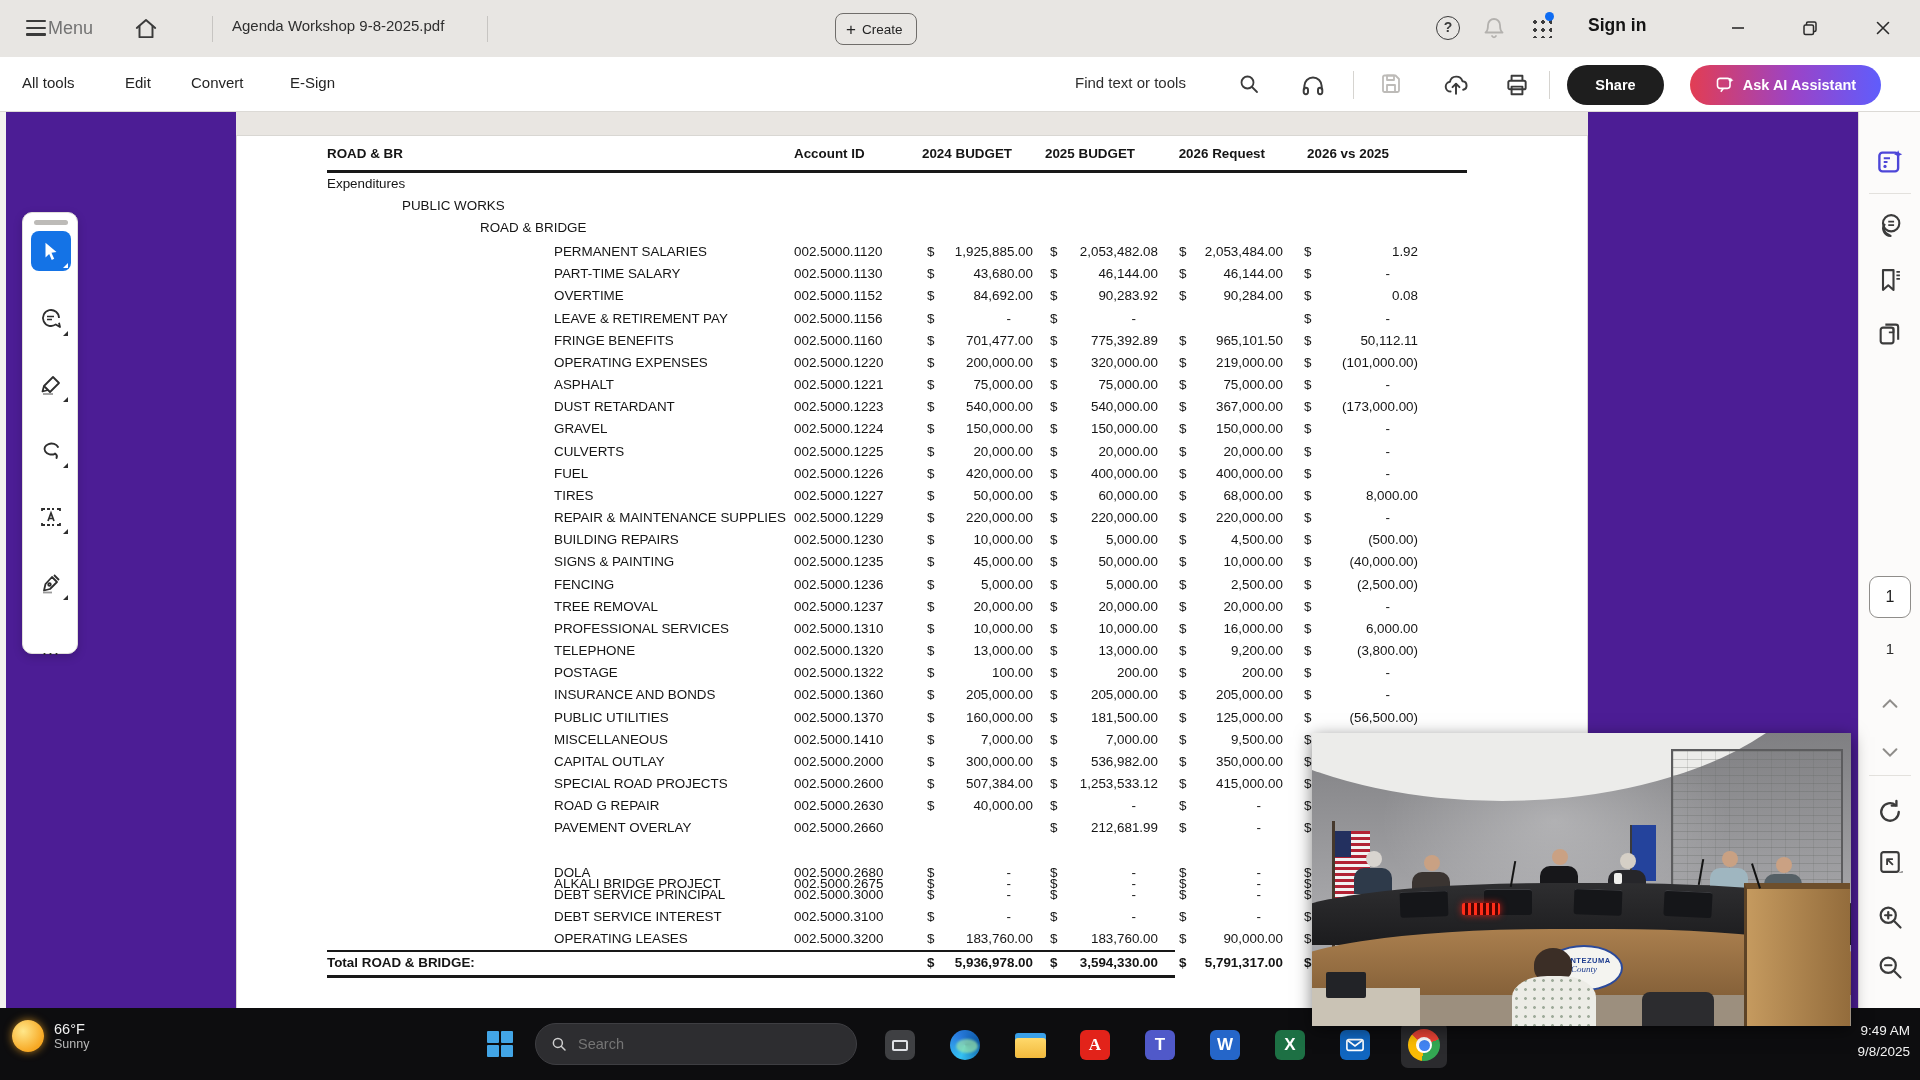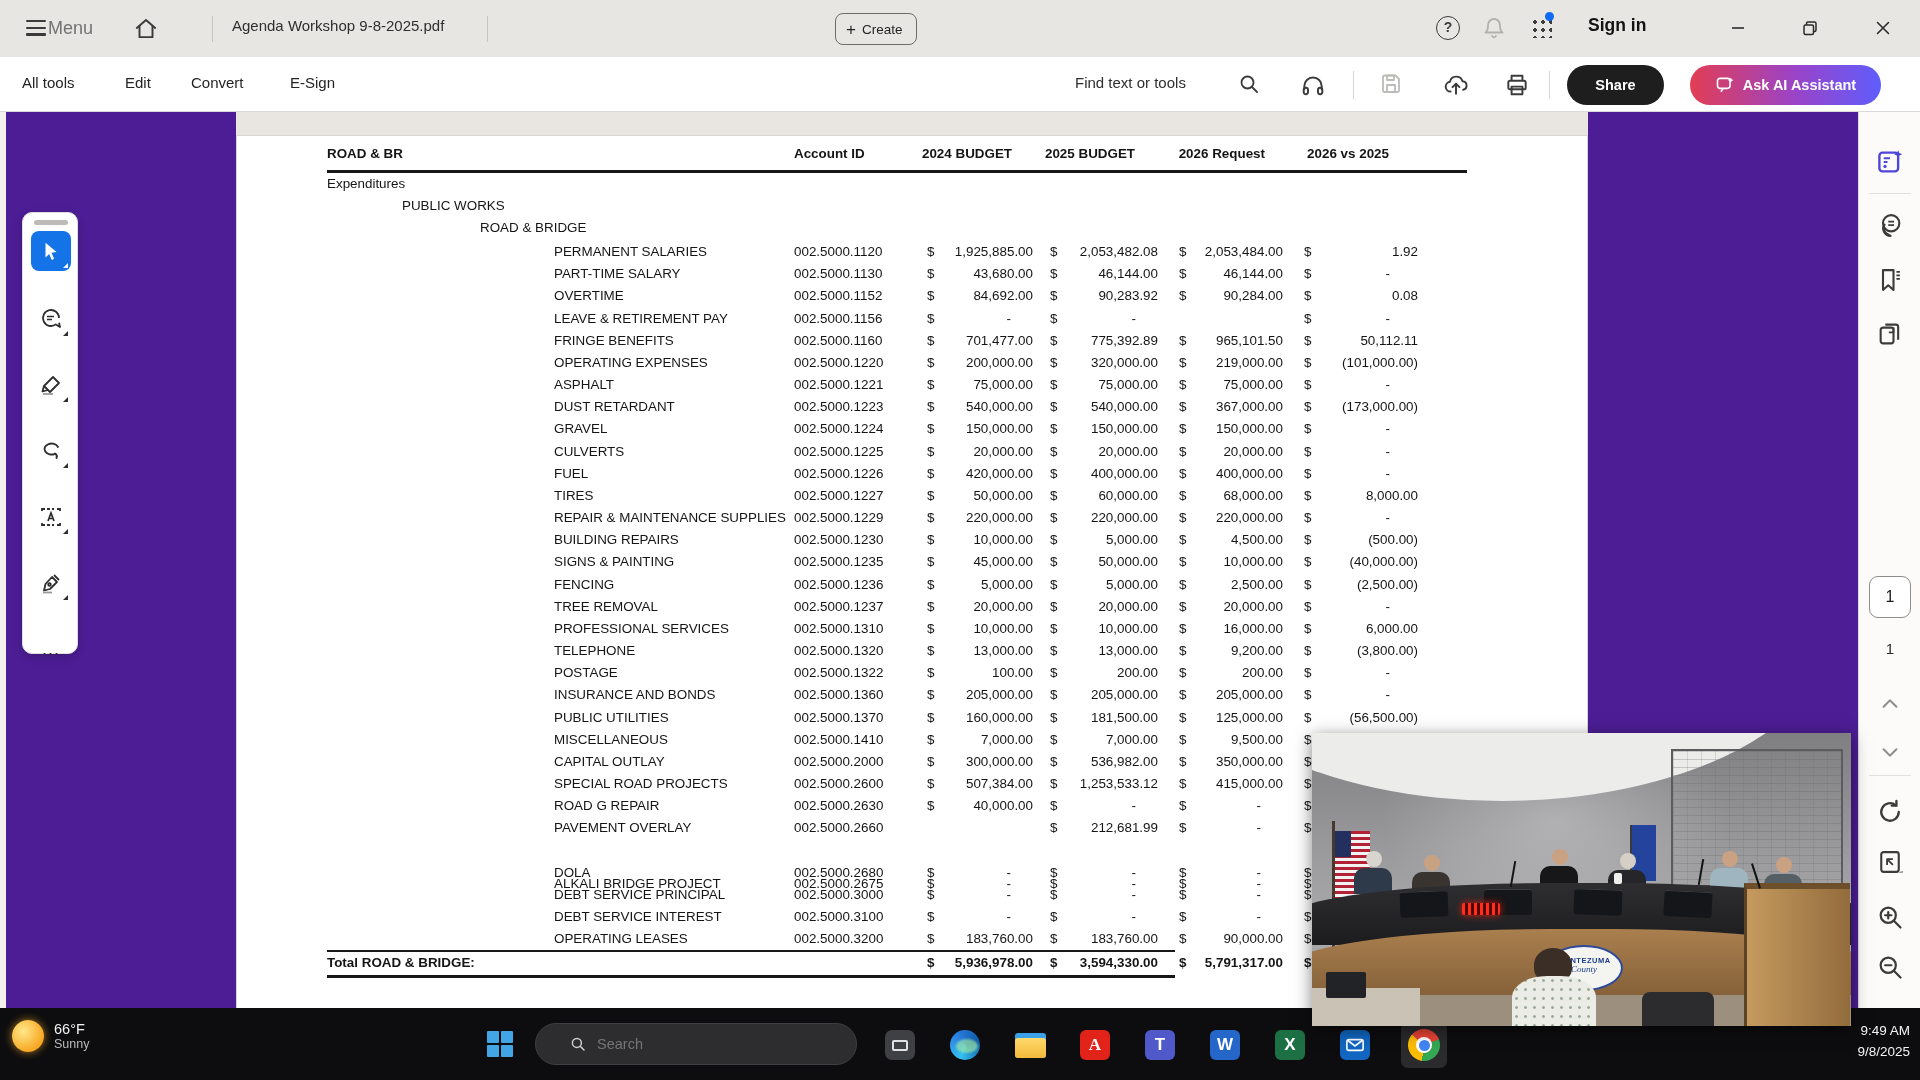--- a/index.html
+++ b/index.html
@@ -85,21 +85,21 @@
   
   #taskbar { position:absolute; left:0; top:1008px; width:1920px; height:72px; background:#0d0d0f; }
   #weather { position:absolute; left:12px; top:12px; display:flex; align-items:center; gap:10px; cursor:pointer;}
   #sun { width:32px; height:32px; border-radius:50%; background:radial-gradient(circle at 35% 35%, #ffe78a, #f7a823 70%); box-shadow:0 0 8px rgba(247,168,35,.7);}
   #weather .t1 { font-size:14.5px; color:#f2f2f2;}
   #weather .t2 { font-size:12.5px; color:#b9b9b9;}
   #start-btn { position:absolute; left:482px; top:18px; width:36px; height:36px; display:flex; align-items:center; justify-content:center; cursor:pointer;}
   .winlogo { width:26px; height:26px; display:grid; grid-template-columns:12px 12px; grid-template-rows:12px 12px; gap:2px;}
   .winlogo i { background:#42a5e6; border-radius:1px;}
   #search-pill { position:absolute; left:535px; top:15px; width:322px; height:42px; border-radius:21px; background:#2d2d30;
-                 border:1px solid #3e3e42; display:flex; align-items:center; padding-left:14px; gap:10px;justify-content:center;}
+                 border:1px solid #3e3e42; display:flex; align-items:center; padding-left:14px; gap:10px;}
   #search-pill input { background:transparent; border:none; outline:none; color:#cfcfcf; font-size:14.5px; width:240px; font-family:"Liberation Sans",sans-serif;}
   .tk-icon { position:absolute; top:20px; width:34px; height:34px; display:flex; align-items:center; justify-content:center; cursor:pointer;}
   .sq { width:30px; height:30px; border-radius:6px; display:flex; align-items:center; justify-content:center; color:#fff; font-weight:700; font-size:17px;}
   #chrome-hl { position:absolute; left:1401px; top:14px; width:46px; height:46px; background:#2b2b2e; border-radius:7px;}
   #clock { position:absolute; right:10px; top:13px; text-align:right; color:#f2f2f2; font-size:13.5px; line-height:1.55; cursor:pointer;}
 
   
   #video { position:absolute; left:1312px; top:733px; width:539px; height:293px; z-index:60; overflow:hidden;
            background:linear-gradient(180deg,#7f7f82,#a7a7aa 60%); box-shadow:0 4px 16px rgba(0,0,0,.5); cursor:move;}
   #v-light { position:absolute; left:10%; top:-10%; width:70%; height:80%; background:radial-gradient(ellipse at center, rgba(255,255,255,.28), transparent 65%);}

